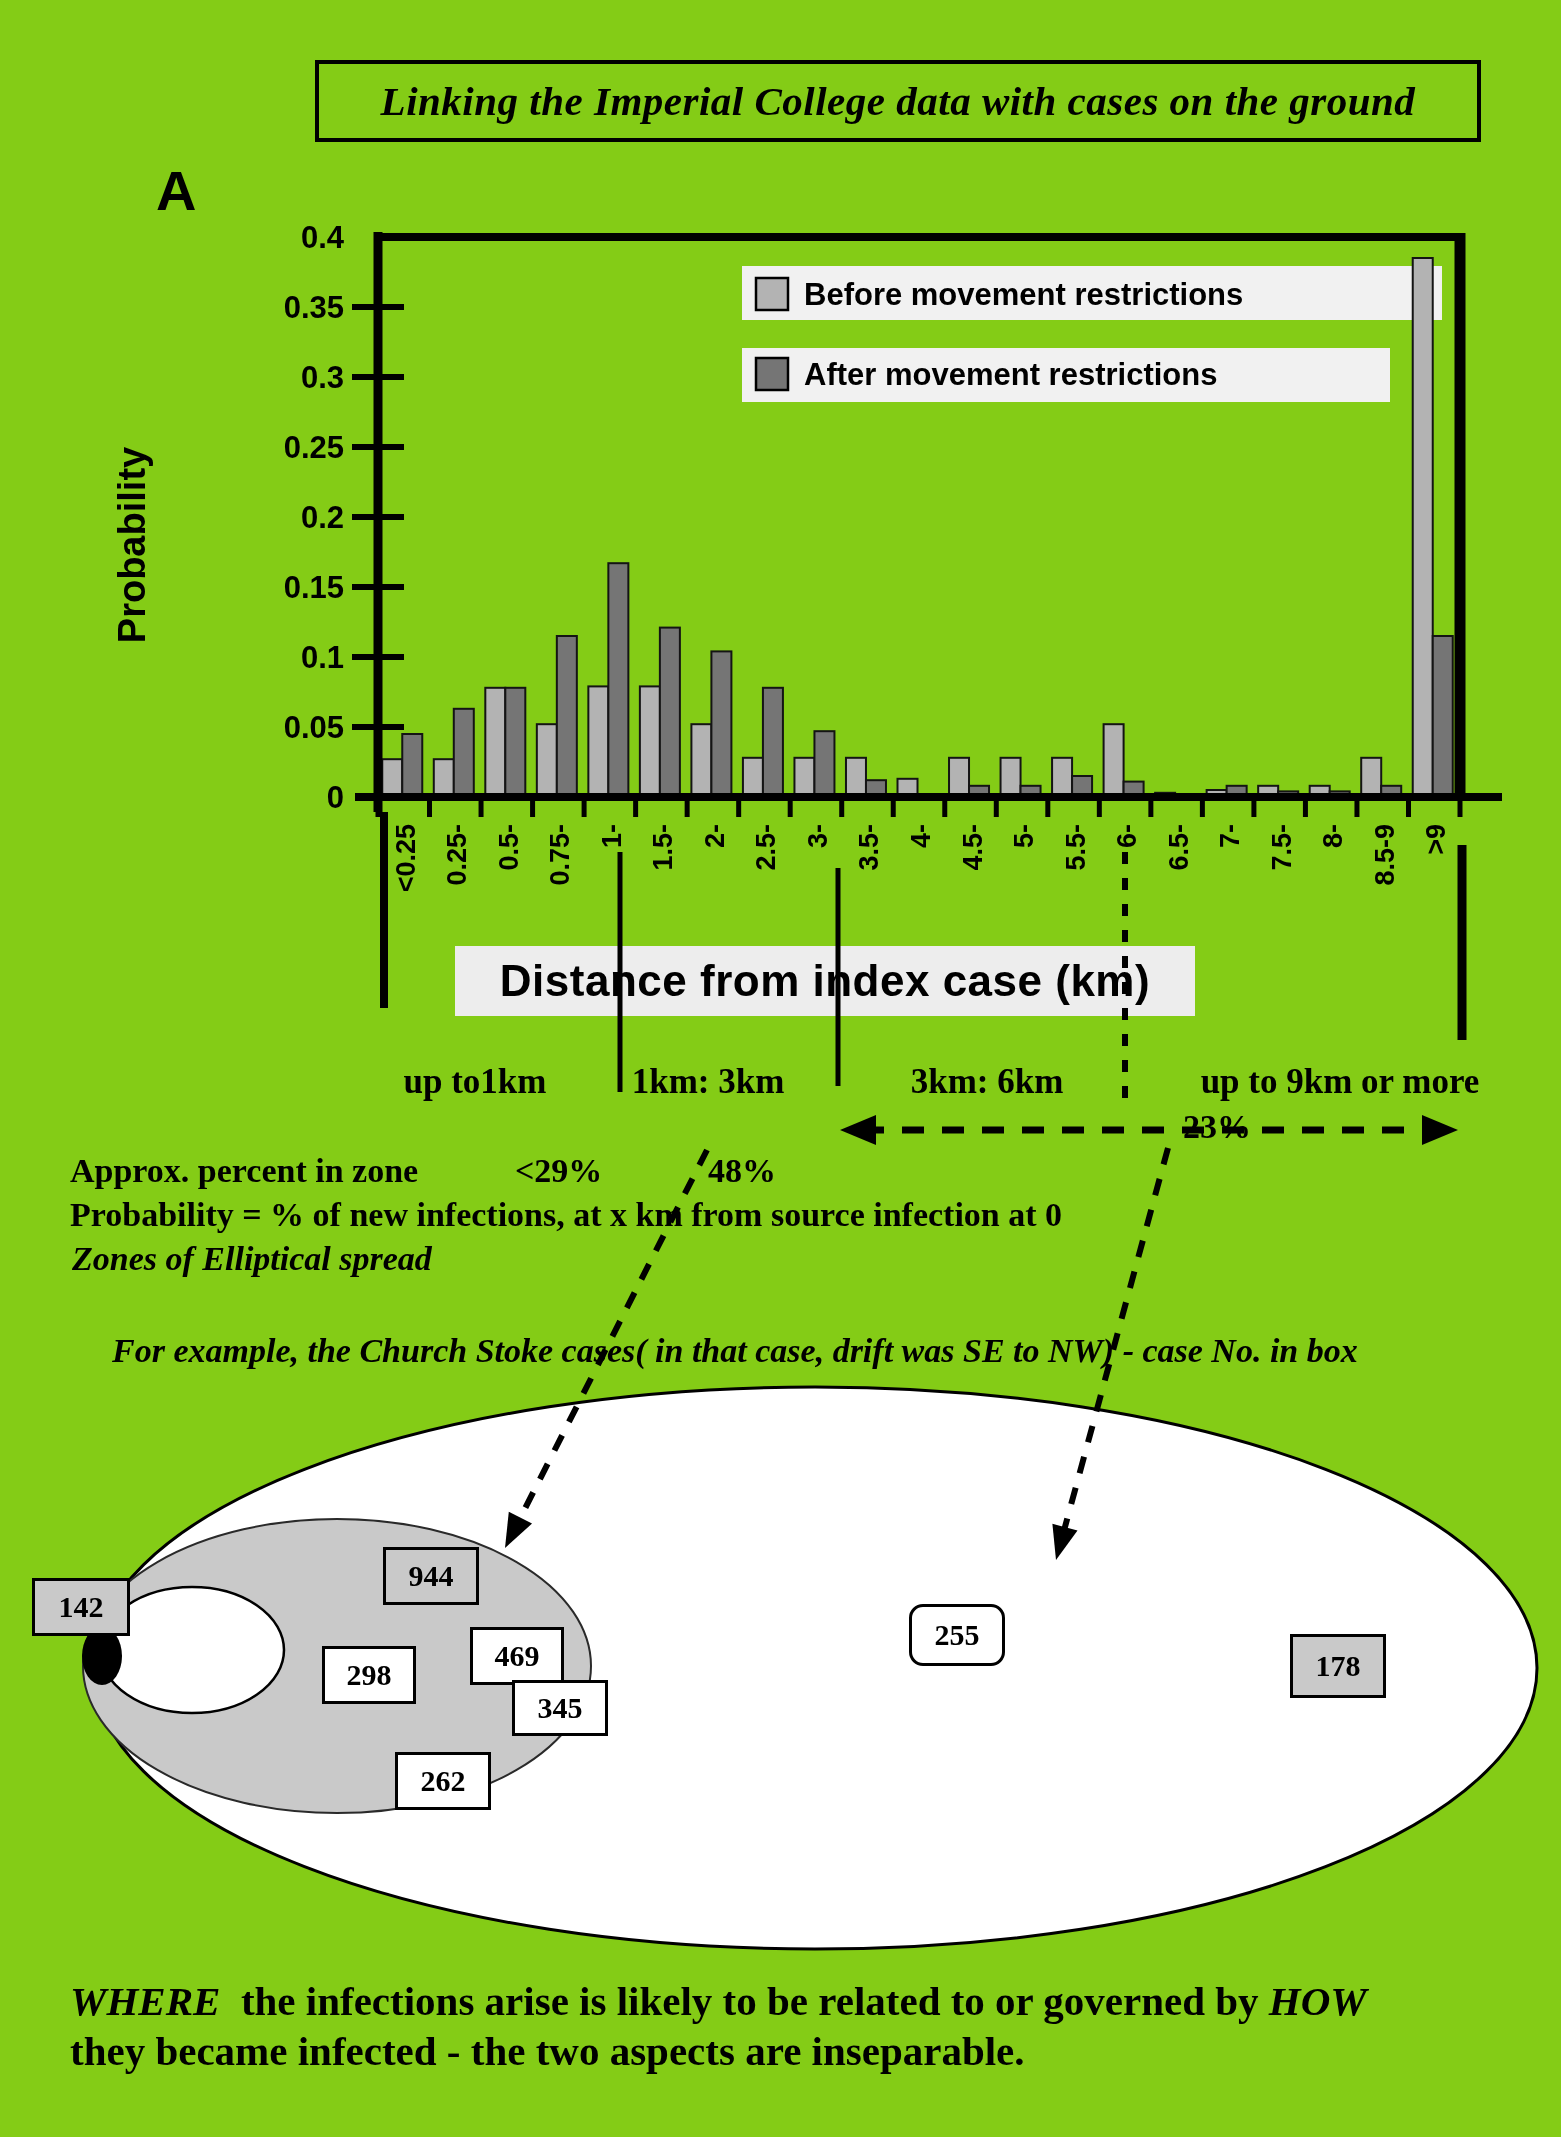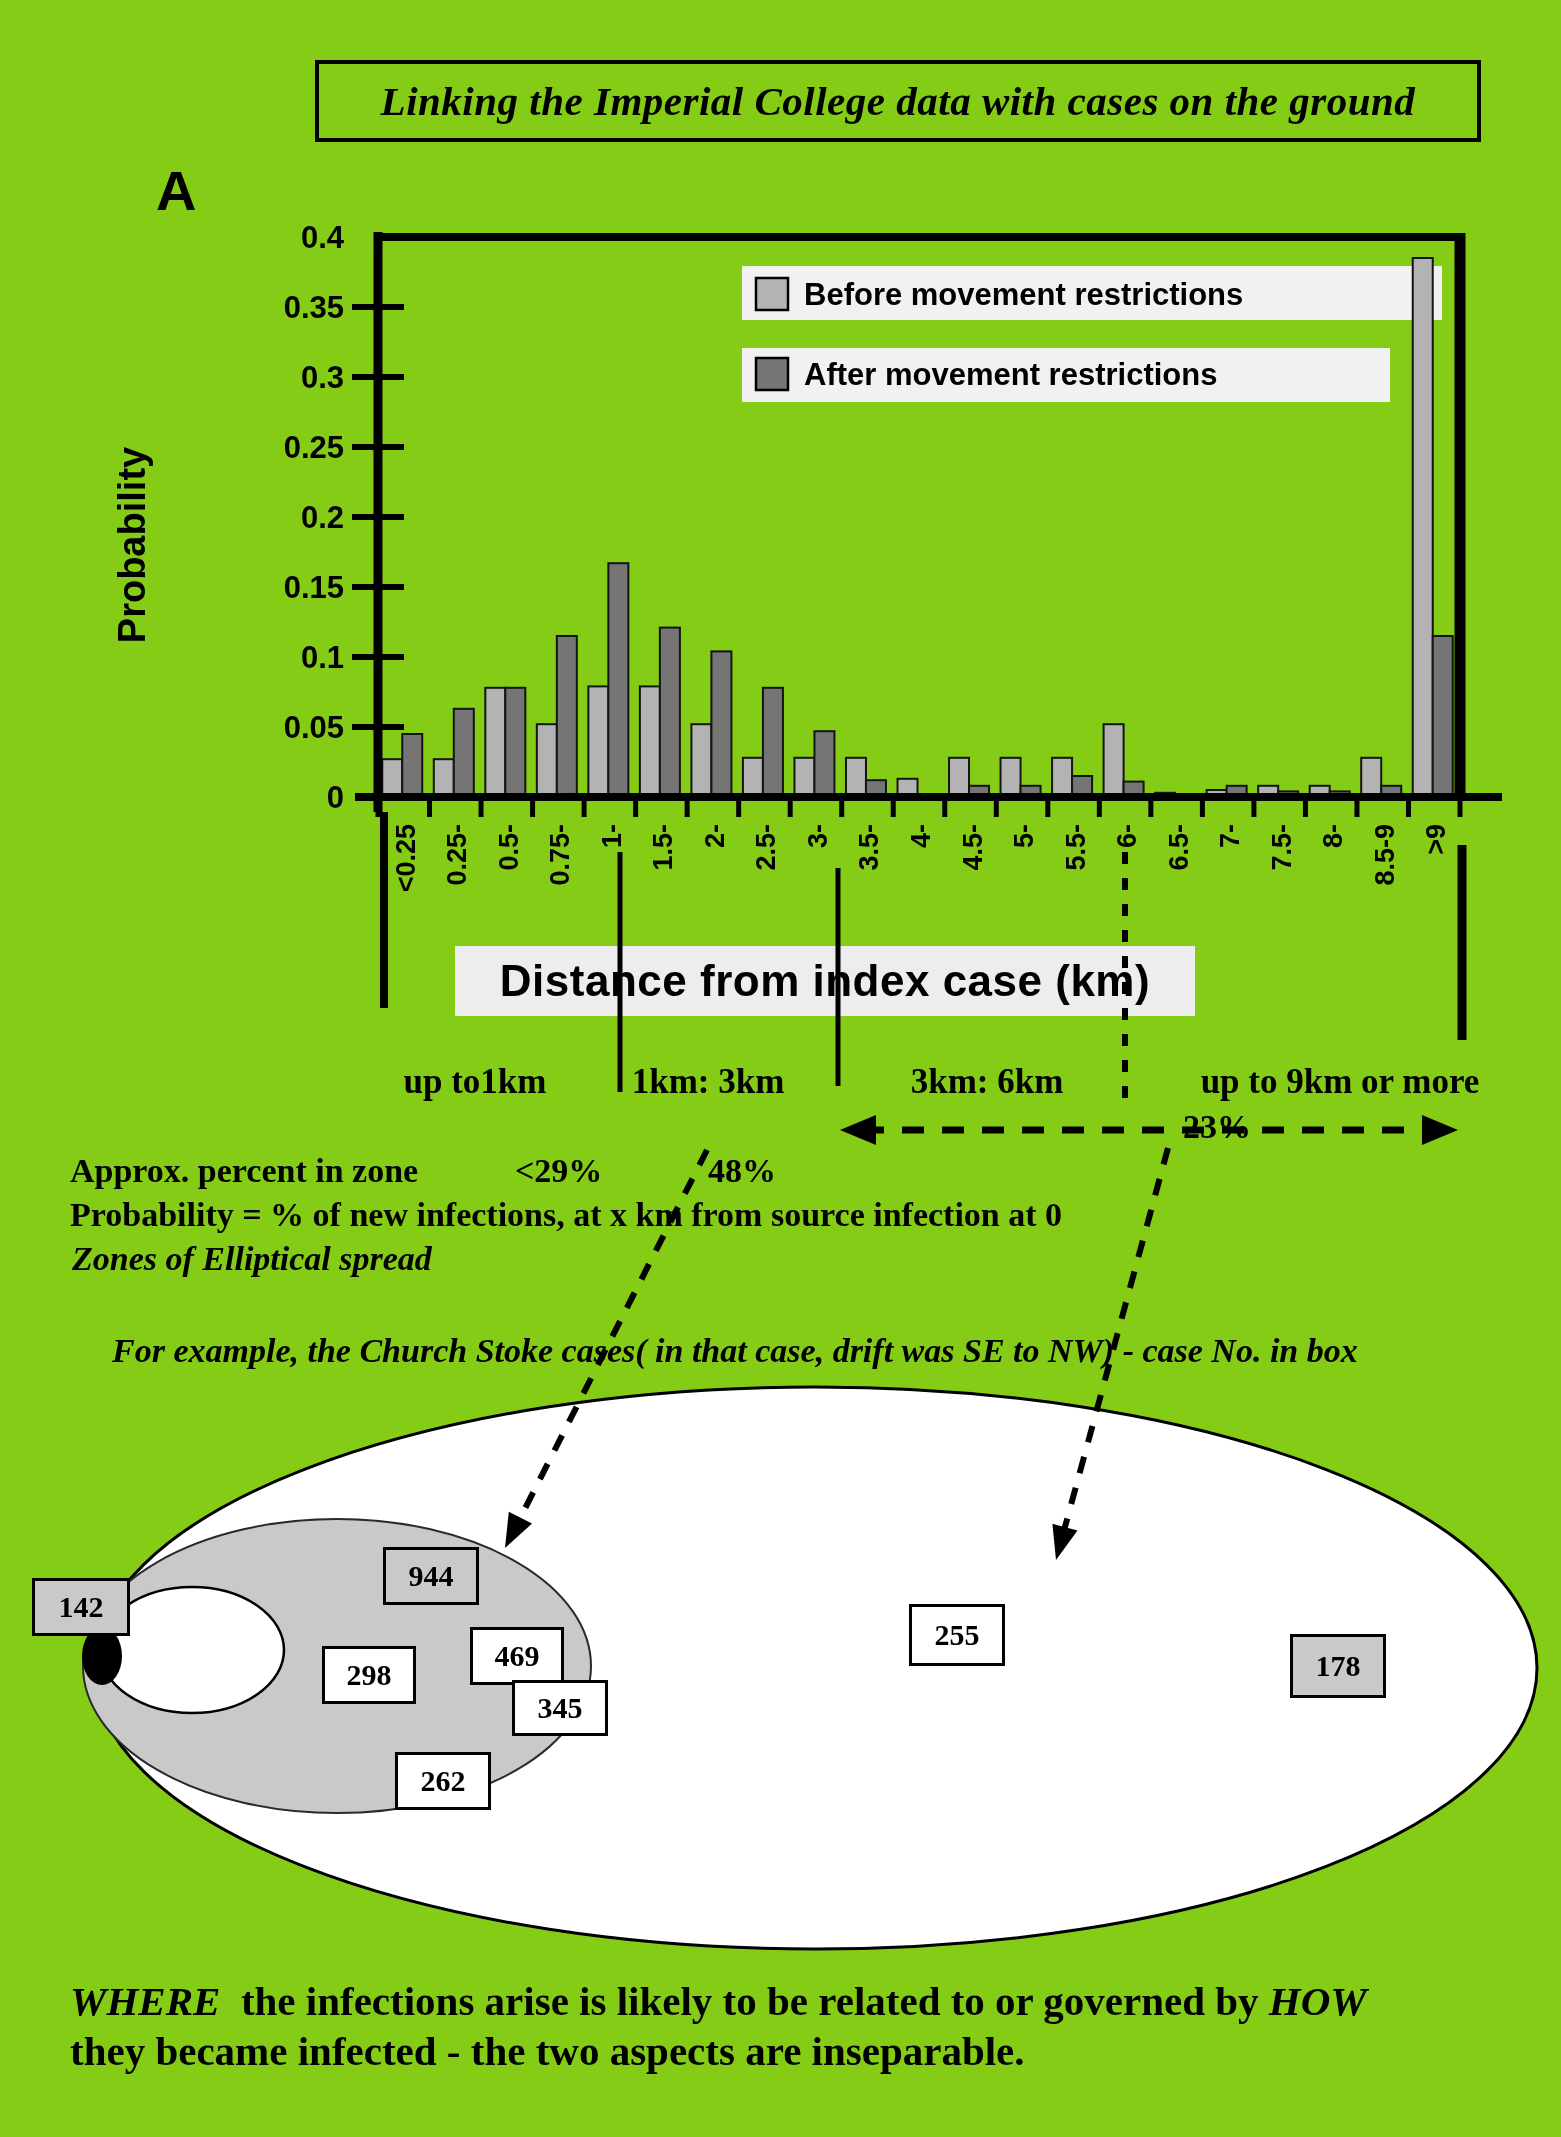--- a/index.html
+++ b/index.html
@@ -221,15 +221,15 @@
     <span class="it">WHERE</span><span>&nbsp; the infections arise is likely to be related to or governed by </span><span class="it">HOW</span><br>
     <span>they became infected - the two aspects are inseparable.</span>
   </div>
 
 <div class="case-box gray" style="left: 32px; top: 1578px; width: 92px; height: 52px;">142</div>
     <div class="case-box gray" style="left: 383px; top: 1547px; width: 90px; height: 52px;">944</div>
     <div class="case-box" style="left: 322px; top: 1646px; width: 88px; height: 52px;">298</div>
     <div class="case-box" style="left: 470px; top: 1627px; width: 88px; height: 52px;">469</div>
     <div class="case-box" style="left: 512px; top: 1680px; width: 90px; height: 50px;">345</div>
     <div class="case-box" style="left: 395px; top: 1752px; width: 90px; height: 52px;">262</div>
-    <div class="case-box" style="left: 909px; top: 1604px; width: 90px; height: 56px;">255</div>
+    <div class="case-box" style="left: 909px; top: 1604px; width: 90px; height: 56px; border-radius: 14px;">255</div>
     <div class="case-box gray" style="left: 1290px; top: 1634px; width: 90px; height: 58px;">178</div>
   </div>
 
 </body></html>

